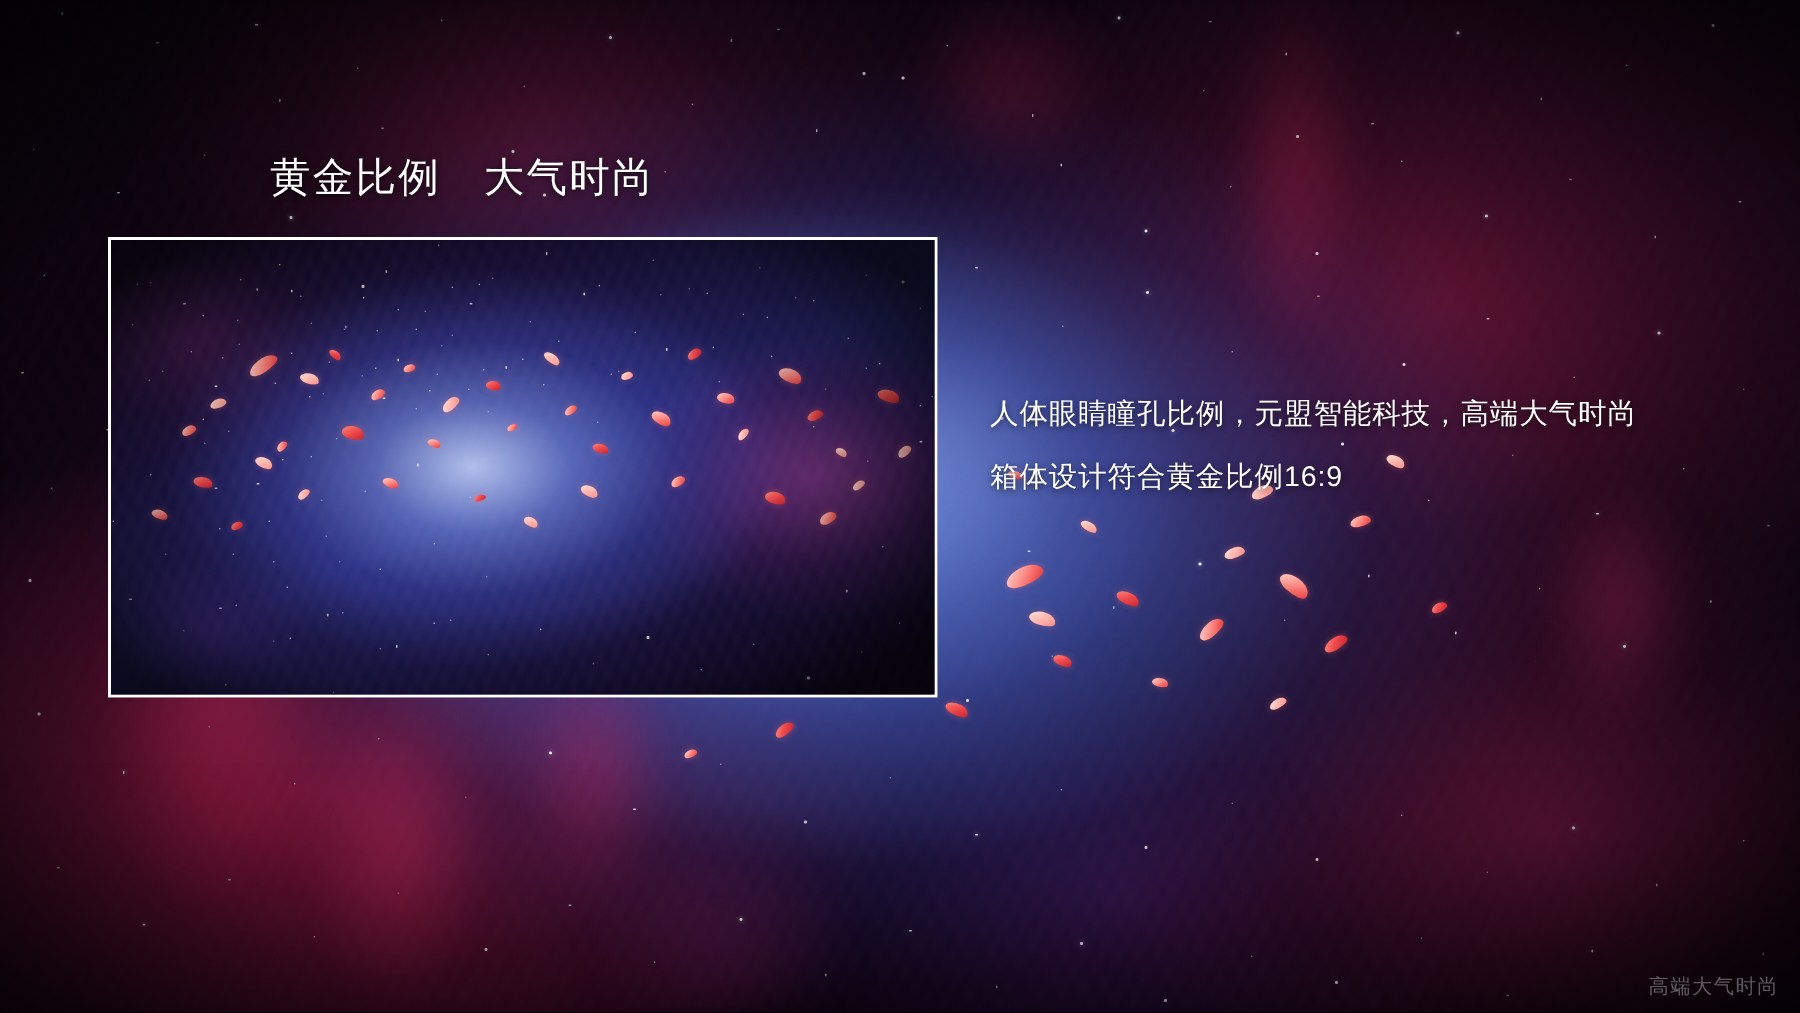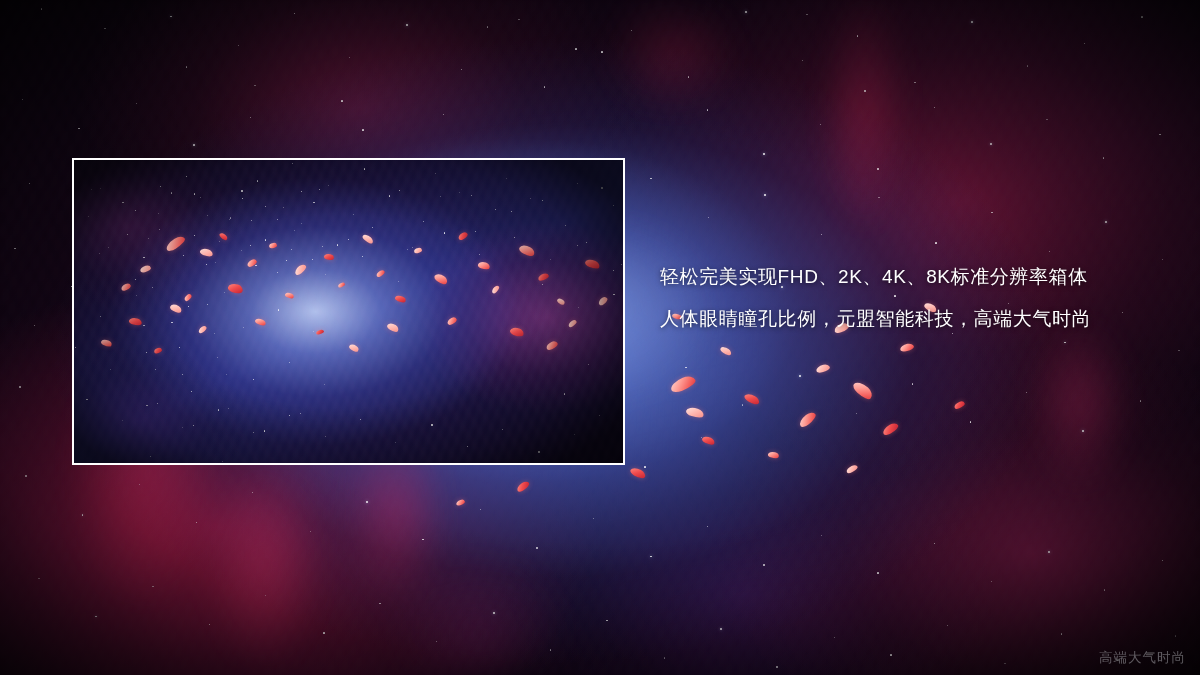--- a/index.html
+++ b/index.html
@@ -519,21 +519,22 @@
         <div class="petal" style="left: 5%; top: 59.5%; width: 11px; height: 6px; transform: rotate(24deg);"></div>
         <div class="petal deep" style="left: 14.5%; top: 62%; width: 8px; height: 5px; transform: rotate(-16deg);"></div>
         <div class="petal pale" style="left: 50%; top: 61%; width: 10px; height: 6px; transform: rotate(34deg);"></div>
         <div class="petal" style="left: 86%; top: 60%; width: 12px; height: 7px; transform: rotate(-24deg);"></div>
         <div class="petal deep" style="left: 93%; top: 33%; width: 15px; height: 8px; transform: rotate(22deg);"></div>
         <div class="petal pale" style="left: 95.5%; top: 45.5%; width: 10px; height: 6px; transform: rotate(-36deg);"></div>
       </div>
     <div id="photo-vignette"></div>
   </div>
 
+  <div id="slide-title">黄金比例　大气时尚</div>
 
   <div id="body-text">
-    <div class="body-line">轻松完美实现FHD、2K、4K、8K标准分辨率箱体</div>
     <div class="body-line">人体眼睛瞳孔比例，元盟智能科技，高端大气时尚</div>
+    <div class="body-line">箱体设计符合黄金比例16:9</div>
   </div>
 
   <div id="watermark">高端大气时尚</div>
 
 </div>
 
 </body></html>

